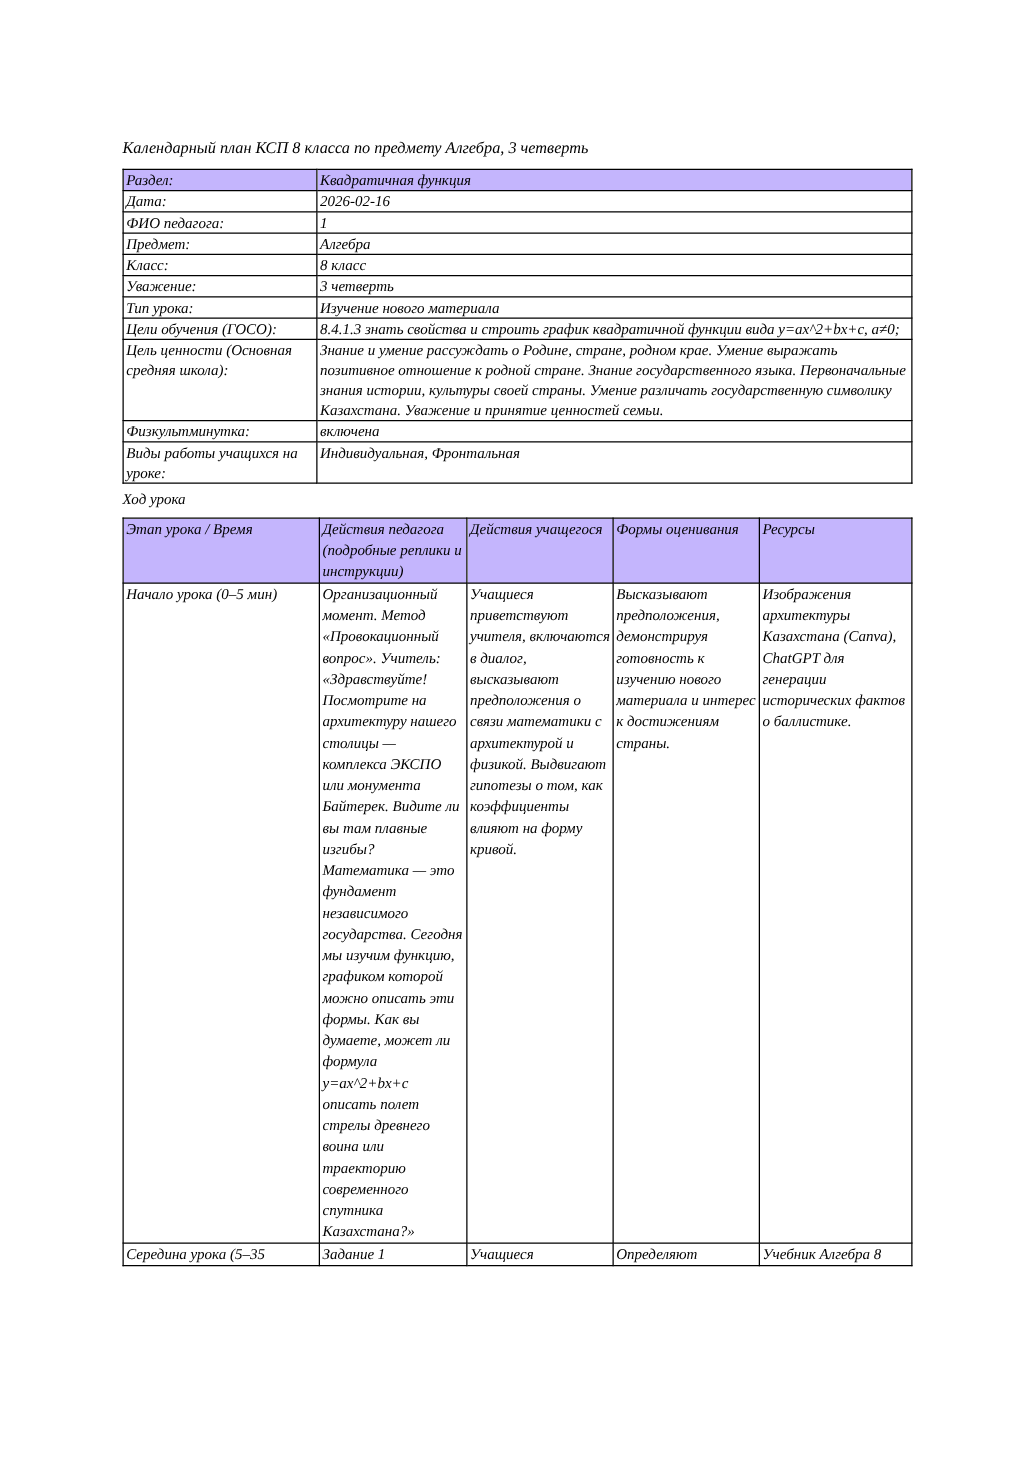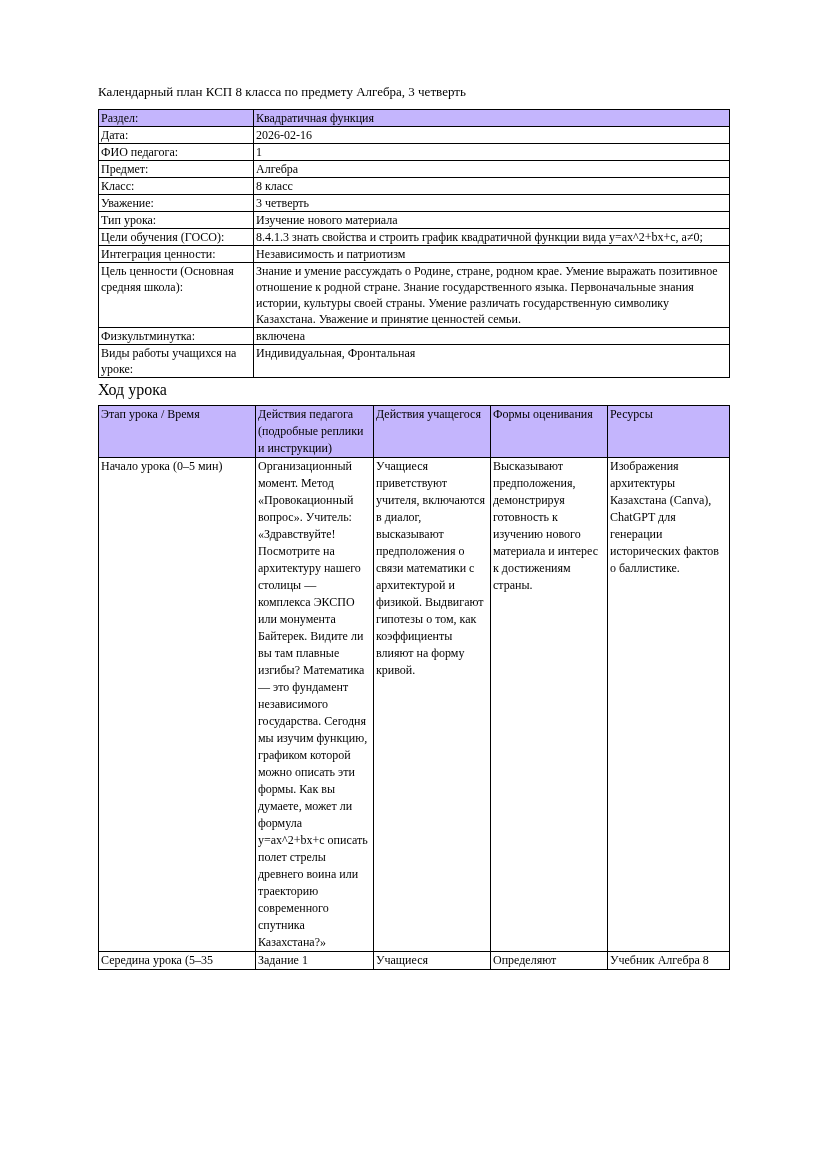--- a/index.html
+++ b/index.html
@@ -4,35 +4,35 @@
 <style>
   html,body{margin:0;padding:0;background:#ffffff;}
   .page{
     position:relative;
     width:827px;height:1170px;
     background:#ffffff;
     overflow:hidden;
     font-family:"Liberation Serif", serif;
     color:#000000;
   }
-  .content{position:absolute;left:98px;top:84px;width:631px;}
+  .content{position:absolute;left:98px;top:110px;width:631px;font-style:italic;}
   .doc-title{font-size:13px;line-height:16px;margin:0 0 9px 0;}
   table{border-collapse:collapse;table-layout:fixed;width:100%;font-size:12px;}
   td,th{
     border:1px solid #000000;
     padding:0 2px;
     vertical-align:top;
     text-align:left;
     font-weight:normal;
     overflow:hidden;
     word-wrap:break-word;
   }
   .info-table td{line-height:16px;}
   .hl td,.hl th{background:#c4b5fd;}
-  .section-heading{font-size:16px;line-height:16px;margin:4px 0 7px 0;}
+  .section-heading{font-size:12px;line-height:16px;margin:4px 0 7px 0;}
   .lesson-table td,.lesson-table th{line-height:17px;}
   .lesson-table .clipped td{height:16px;}
 </style>
 </head>
 <body>
 
 <div class="page">
   <div class="content">
 
     <div class="doc-title">Календарный план КСП 8 класса по предмету Алгебра, 3 четверть</div>
@@ -67,24 +67,20 @@
           <td>Уважение:</td>
           <td>3 четверть</td>
         </tr>
         <tr>
           <td>Тип урока:</td>
           <td>Изучение нового материала</td>
         </tr>
         <tr>
           <td>Цели обучения (ГОСО):</td>
           <td>8.4.1.3 знать свойства и строить график квадратичной функции вида y=ax^2+bx+c, a≠0;</td>
-        </tr>
-        <tr>
-          <td>Интеграция ценности:</td>
-          <td>Независимость и патриотизм</td>
         </tr>
         <tr>
           <td>Цель ценности (Основная средняя школа):</td>
           <td>Знание и умение рассуждать о Родине, стране, родном крае. Умение выражать позитивное отношение к родной стране. Знание государственного языка. Первоначальные знания истории, культуры своей страны. Умение различать государственную символику Казахстана. Уважение и принятие ценностей семьи.</td>
         </tr>
         <tr>
           <td>Физкультминутка:</td>
           <td>включена</td>
         </tr>
         <tr>

